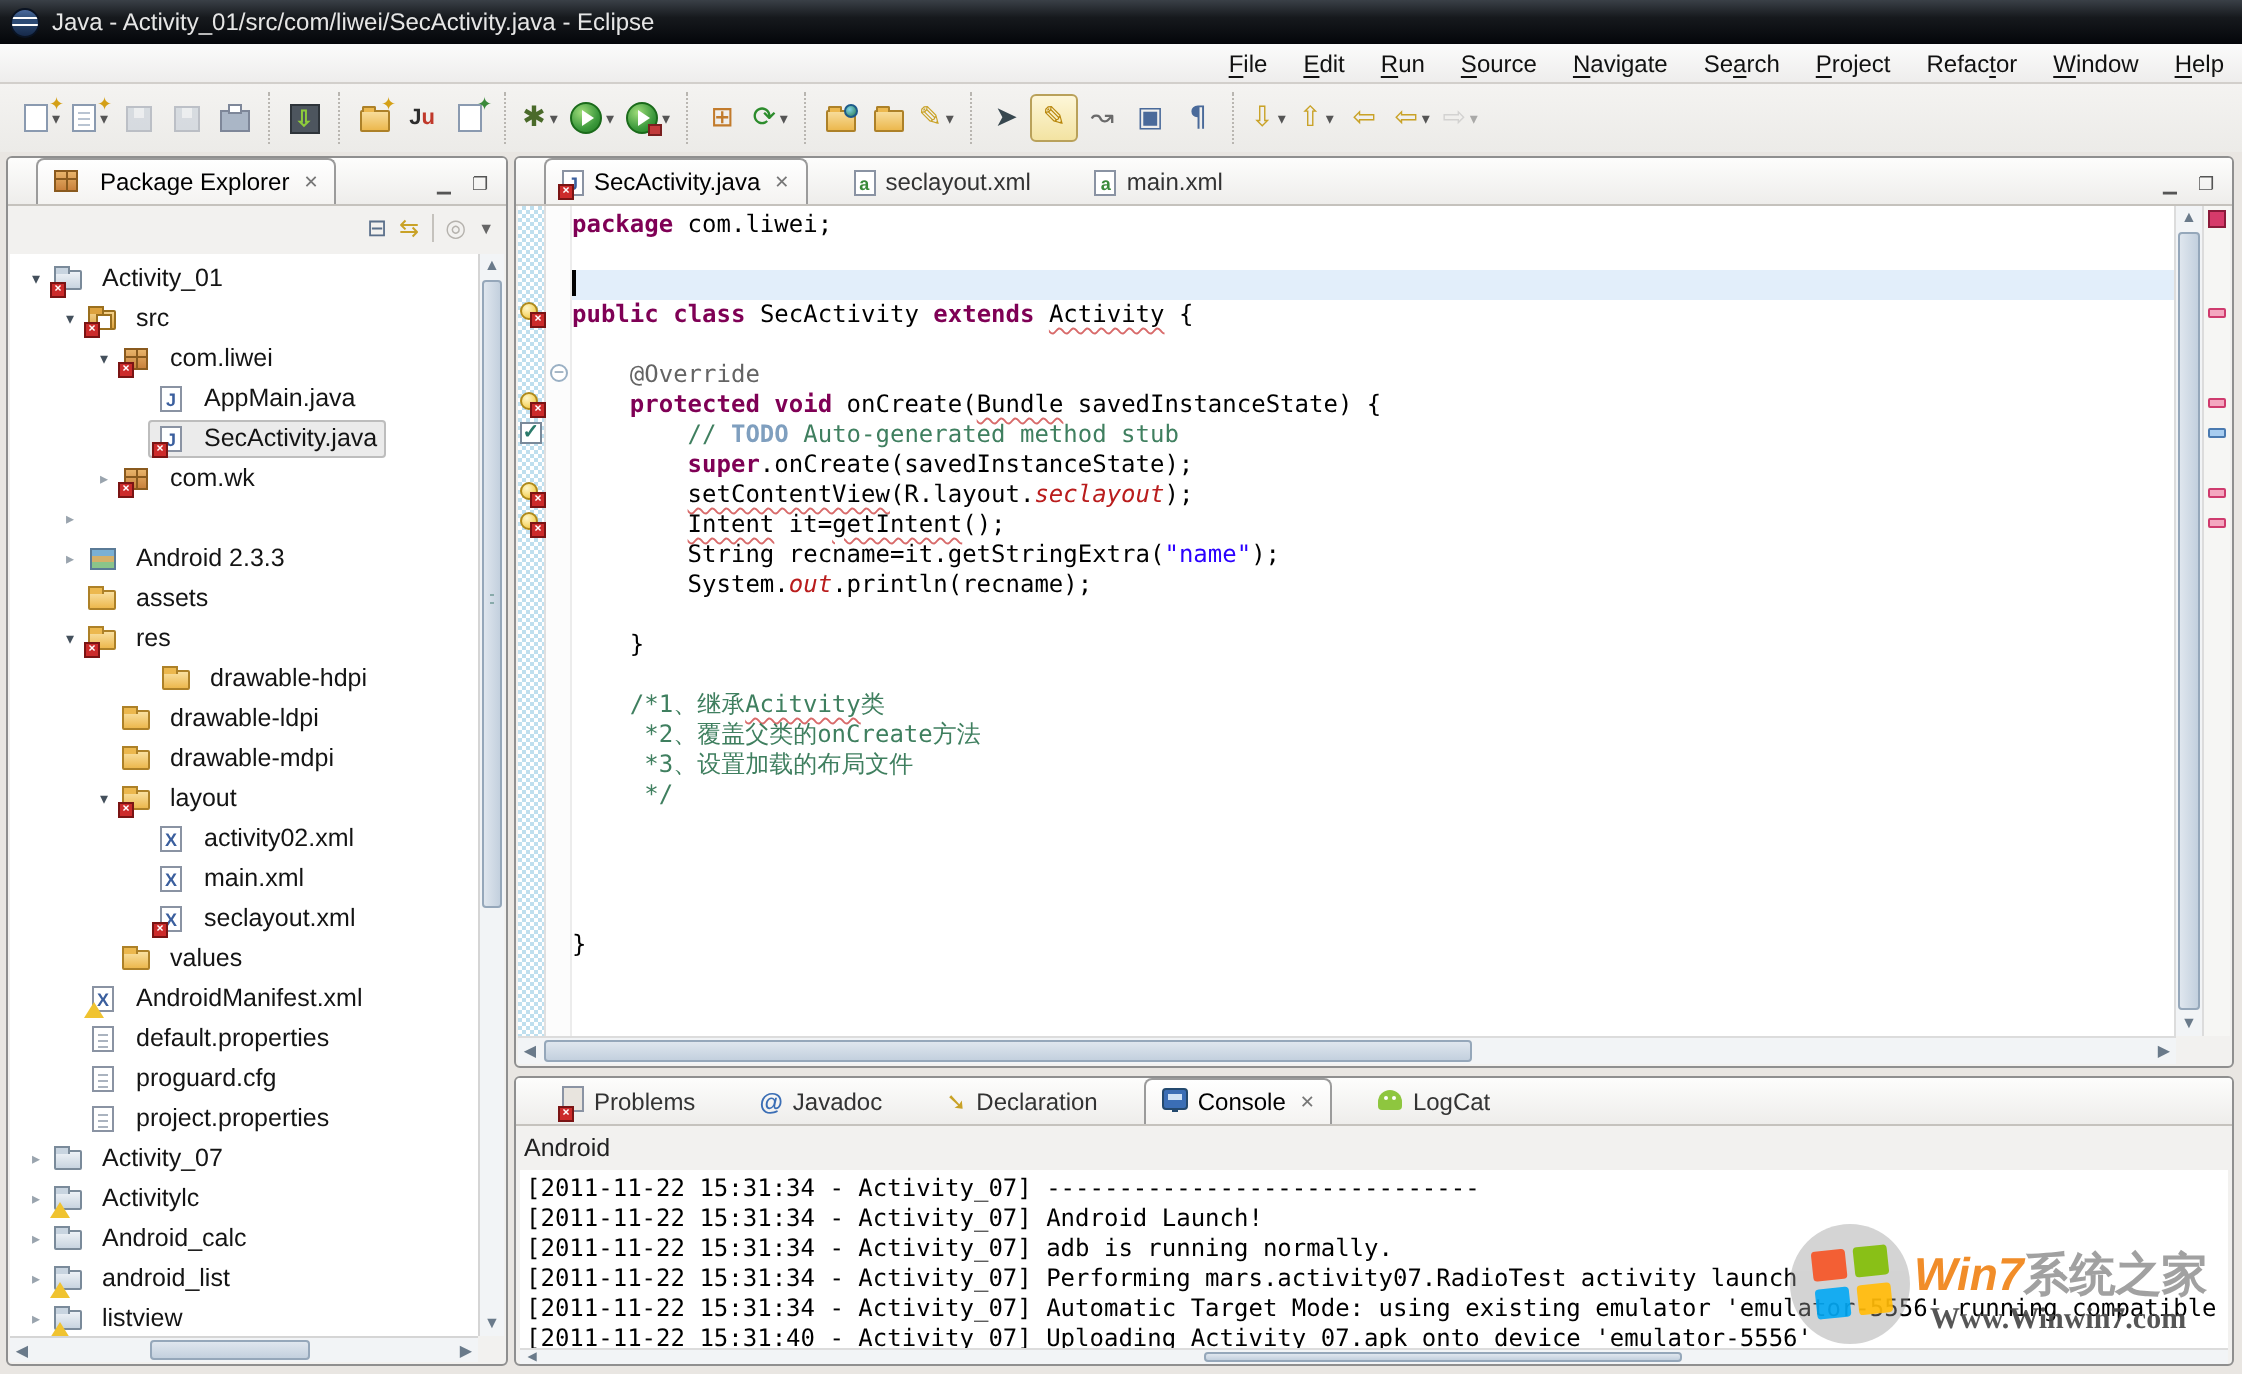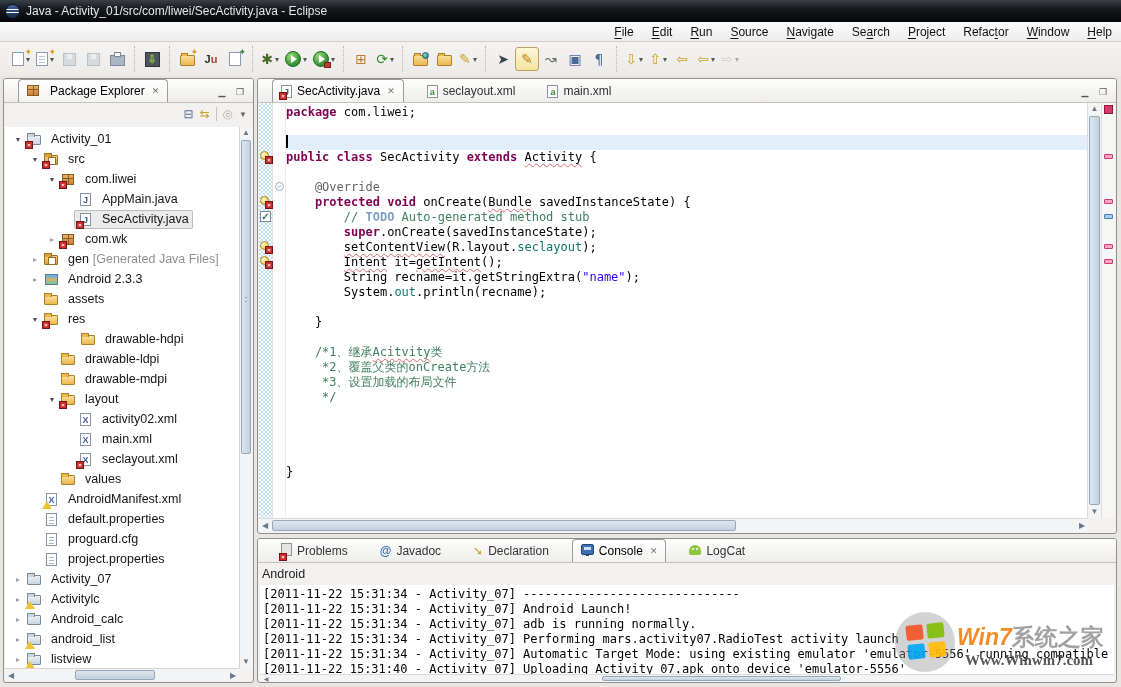--- a/index.html
+++ b/index.html
@@ -121,21 +121,21 @@
   .foldcol{position:absolute;left:14px;top:0;bottom:0;width:13px;background:#fcfcfc;border-right:1px solid #ececec;}
   .fold{position:absolute;left:2px;width:9px;height:9px;border:1px solid #9ab0c4;border-radius:50%;background:#fff;color:#7a94aa;font-size:9px;line-height:7px;text-align:center;}
   .codesurf{position:absolute;left:27px;right:28px;top:0;bottom:0;overflow:hidden;padding-top:2px;}
   .cl{height:15px;line-height:15px;white-space:pre;font-family:"DejaVu Sans Mono","Liberation Mono",monospace;font-size:12px;color:#000;}
   .cl.cur{background:#e2eefa;}
   .kw{color:#7f0055;font-weight:bold;}
   .str{color:#2a00ff;}
   .com{color:#3f7f5f;}
   .ann{color:#646464;}
   .todo{color:#7f9fbf;font-weight:bold;}
-  .st{color:#0f766e;}
+  .st{color:#b91c1c;font-style:italic;}
   .pl{color:#000;}
   .u{text-decoration:underline;text-decoration-style:wavy;text-decoration-color:#d86a6a;text-decoration-thickness:1px;text-underline-offset:2px;}
   .caret{display:inline-block;width:2px;height:13px;background:#000;vertical-align:-2px;}
   .ed-vscroll{position:absolute;right:14px;top:0;bottom:0;width:14px;background:#f2f4f6;border-left:1px solid #dcdcdc;}
   .overview{position:absolute;right:0;top:0;bottom:0;width:14px;background:#f6f6f4;border-left:1px solid #dcdcdc;}
   .ov-top{position:absolute;right:2px;top:2px;width:9px;height:9px;background:#d63a6a;border:1px solid #8a1a3a;}
   .mk{position:absolute;left:2px;width:9px;height:5px;border-radius:1px;}
   .mk.err{background:#f4a7c0;border:1px solid #cf3b6e;}
   .mk.task{background:#a8cdf0;border:1px solid #4a7ab0;}
   .ed-hscroll{position:absolute;left:1px;right:28px;bottom:1px;height:14px;background:#f2f4f6;border-top:1px solid #dcdcdc;}
@@ -401,27 +401,20 @@
           <span class="tlabel">
             <span class="ti">
               <span class="t-pkg"></span>
               <span class="ov ov-err">×</span>
             </span>
             <span>com.wk</span>
           </span>
         </div>
         <div class="trow" style="padding-left: 25px;">
           <span class="ar">▸</span>
-          <span class="tlabel">
-            <span class="ti">
-              <span class="t-srcfolder"></span>
-            </span>
-            <span>gen</span>
-            <span class="tsuffix"> [Generated Java Files]</span>
-          </span>
         </div>
         <div class="trow" style="padding-left: 25px;">
           <span class="ar">▸</span>
           <span class="tlabel">
             <span class="ti">
               <span class="t-lib"></span>
             </span>
             <span>Android 2.3.3</span>
           </span>
         </div>

